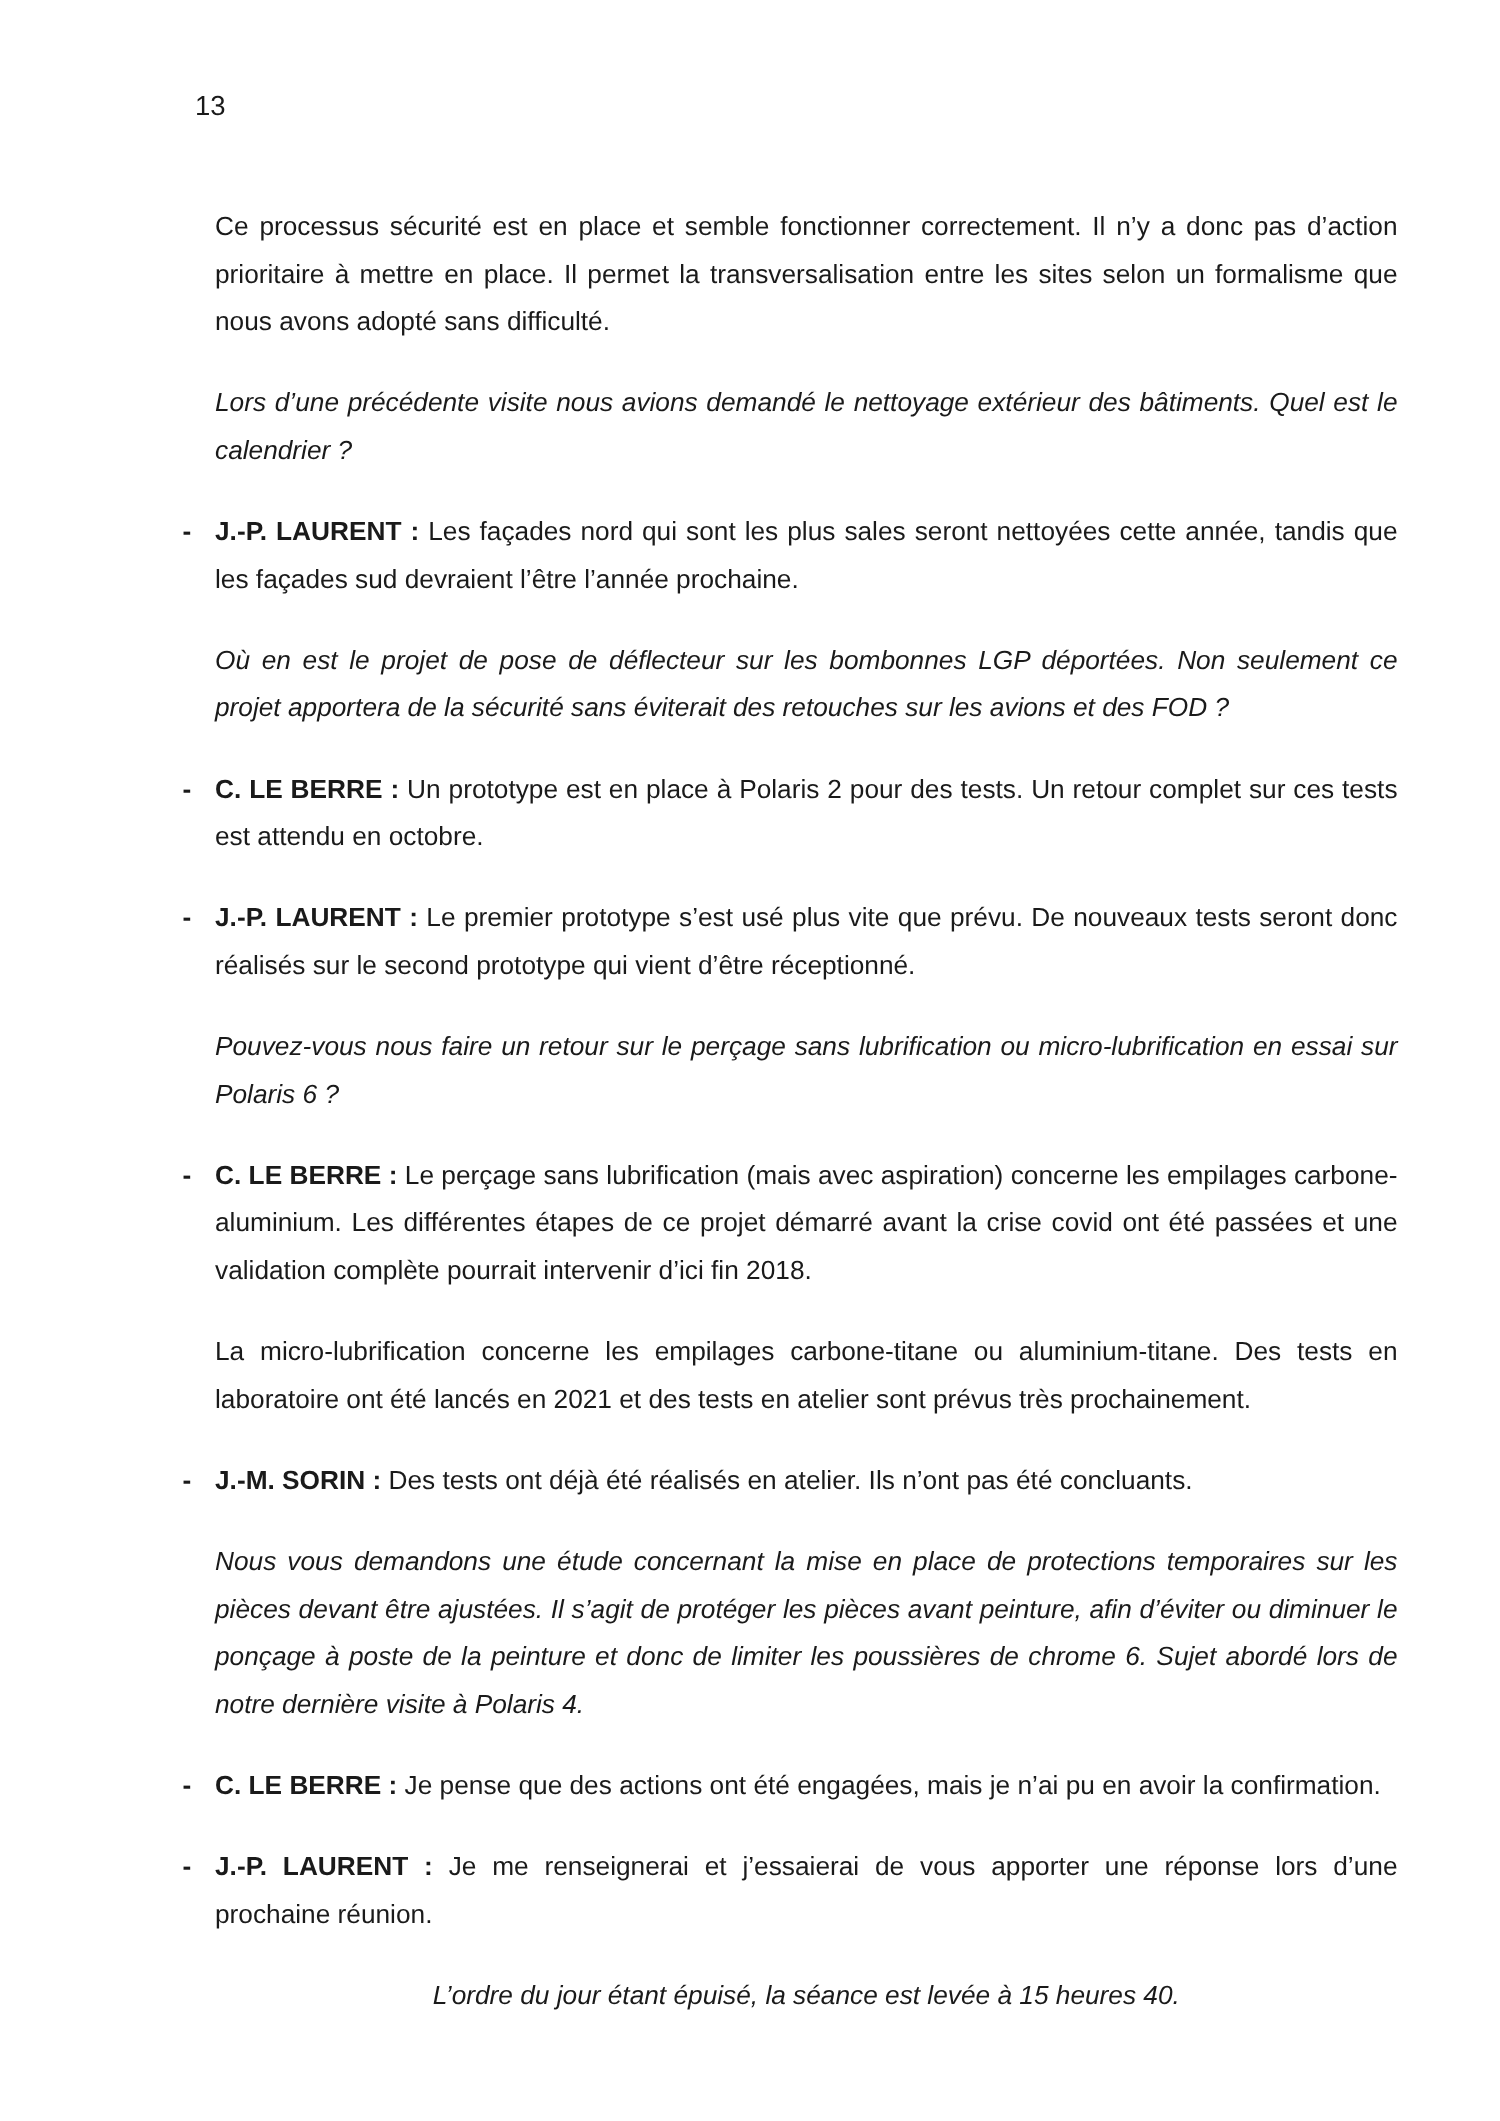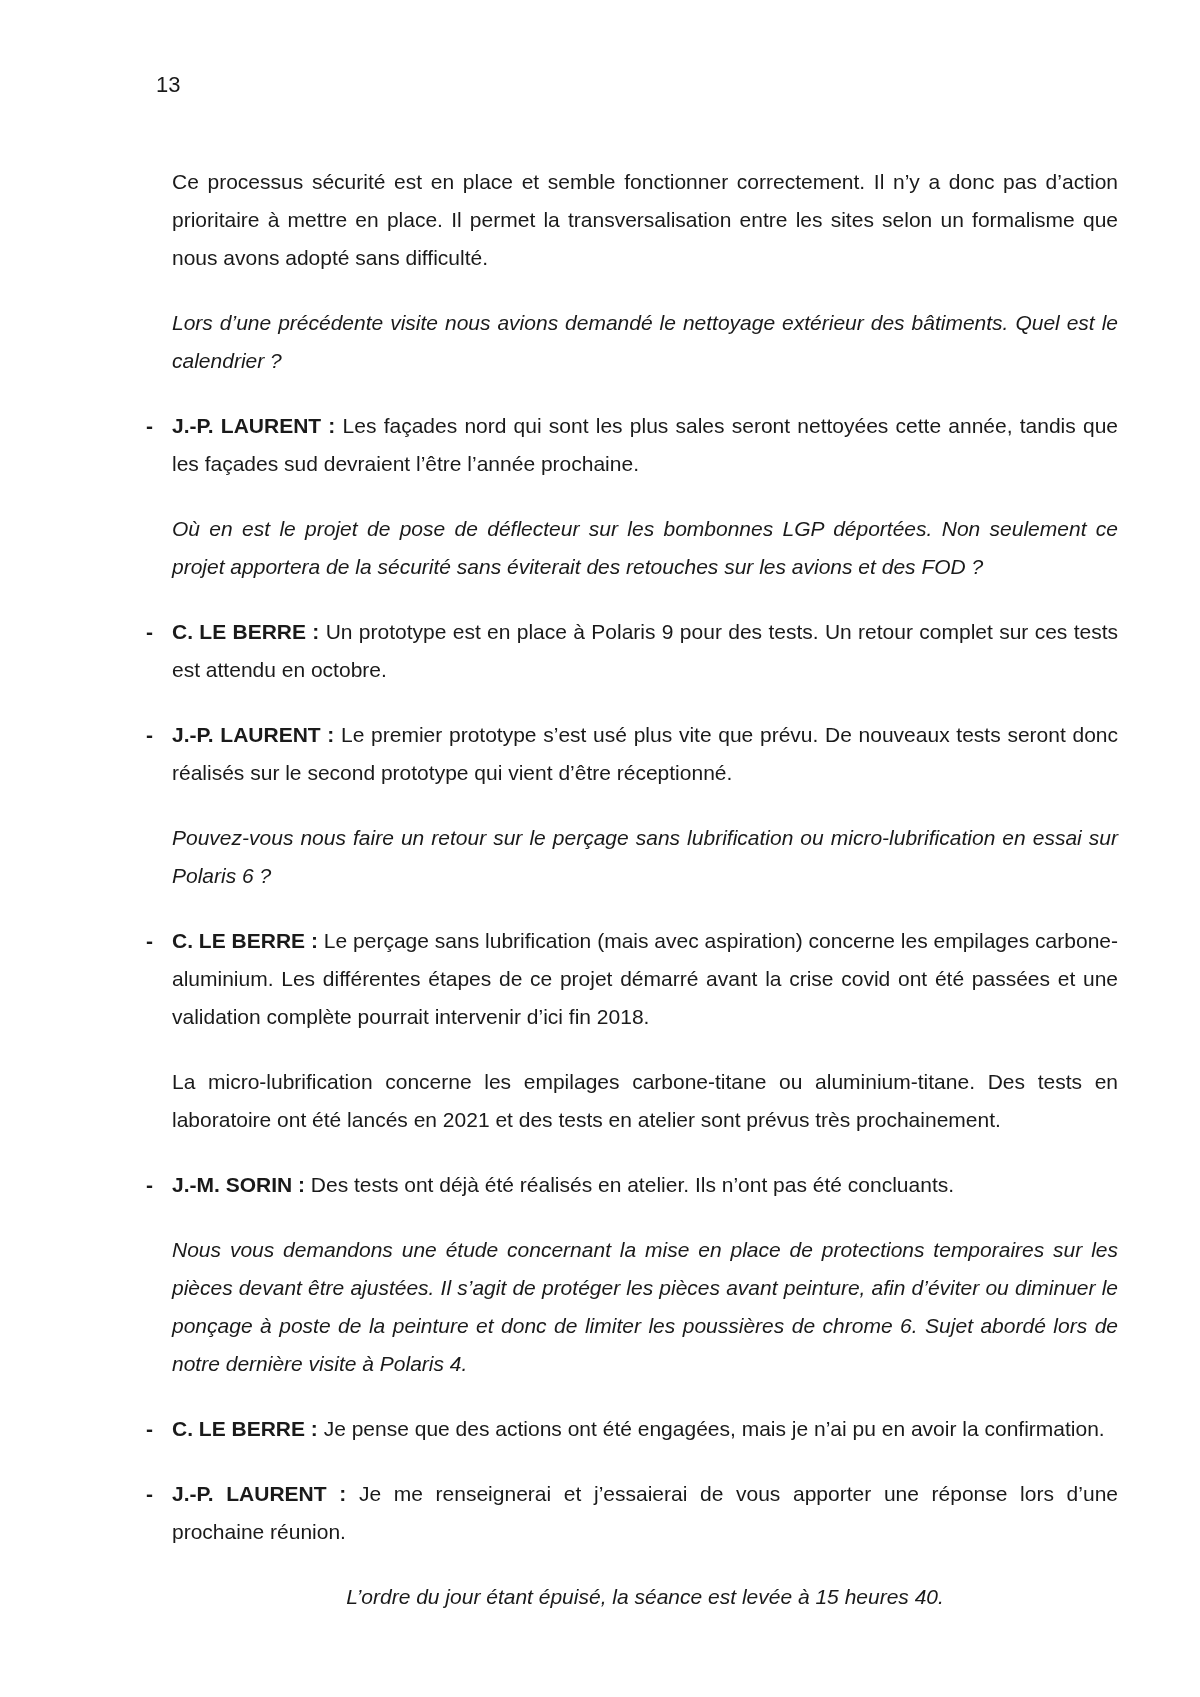--- a/index.html
+++ b/index.html
@@ -25,21 +25,21 @@
 
   <p class="block question">Lors d’une précédente visite nous avions demandé le nettoyage extérieur des bâtiments. Quel est le calendrier ?</p>
 
   <p class="block">
     <span class="dash">-</span><span class="speaker">J.-P. LAURENT :</span><span> Les façades nord qui sont les plus sales seront nettoyées cette année, tandis que les façades sud devraient l’être l’année prochaine.</span>
   </p>
 
   <p class="block question">Où en est le projet de pose de déflecteur sur les bombonnes LGP déportées. Non seulement ce projet apportera de la sécurité sans éviterait des retouches sur les avions et des FOD ?</p>
 
   <p class="block">
-    <span class="dash">-</span><span class="speaker">C. LE BERRE :</span><span> Un prototype est en place à Polaris 9 pour des tests. Un retour complet sur ces tests est attendu en octobre.</span>
+    <span class="dash">-</span><span class="speaker">C. LE BERRE :</span><span> Un prototype est en place à Polaris 2 pour des tests. Un retour complet sur ces tests est attendu en octobre.</span>
   </p>
 
   <p class="block">
     <span class="dash">-</span><span class="speaker">J.-P. LAURENT :</span><span> Le premier prototype s’est usé plus vite que prévu. De nouveaux tests seront donc réalisés sur le second prototype qui vient d’être réceptionné.</span>
   </p>
 
   <p class="block question">Pouvez-vous nous faire un retour sur le perçage sans lubrification ou micro-lubrification en essai sur Polaris 6 ?</p>
 
   <p class="block">
     <span class="dash">-</span><span class="speaker">C. LE BERRE :</span><span> Le perçage sans lubrification (mais avec aspiration) concerne les empilages carbone-aluminium. Les différentes étapes de ce projet démarré avant la crise covid ont été passées et une validation complète pourrait intervenir d’ici fin 2018.</span>

